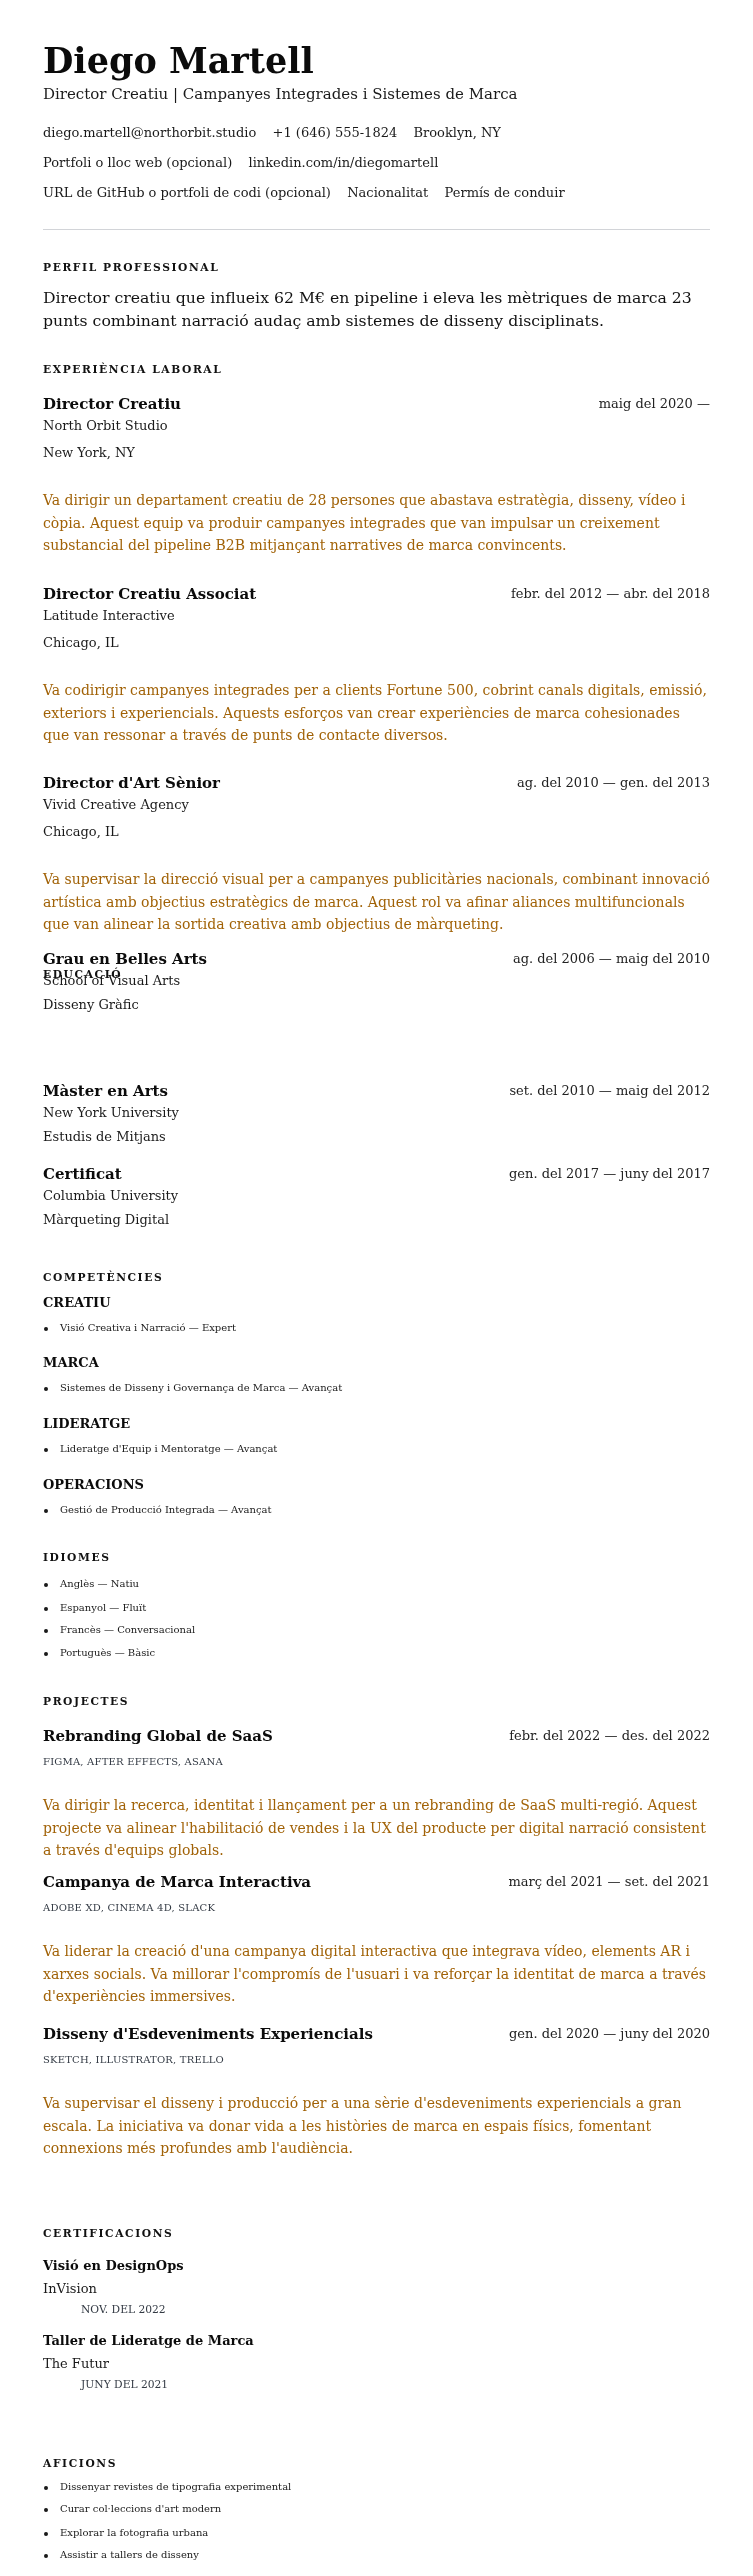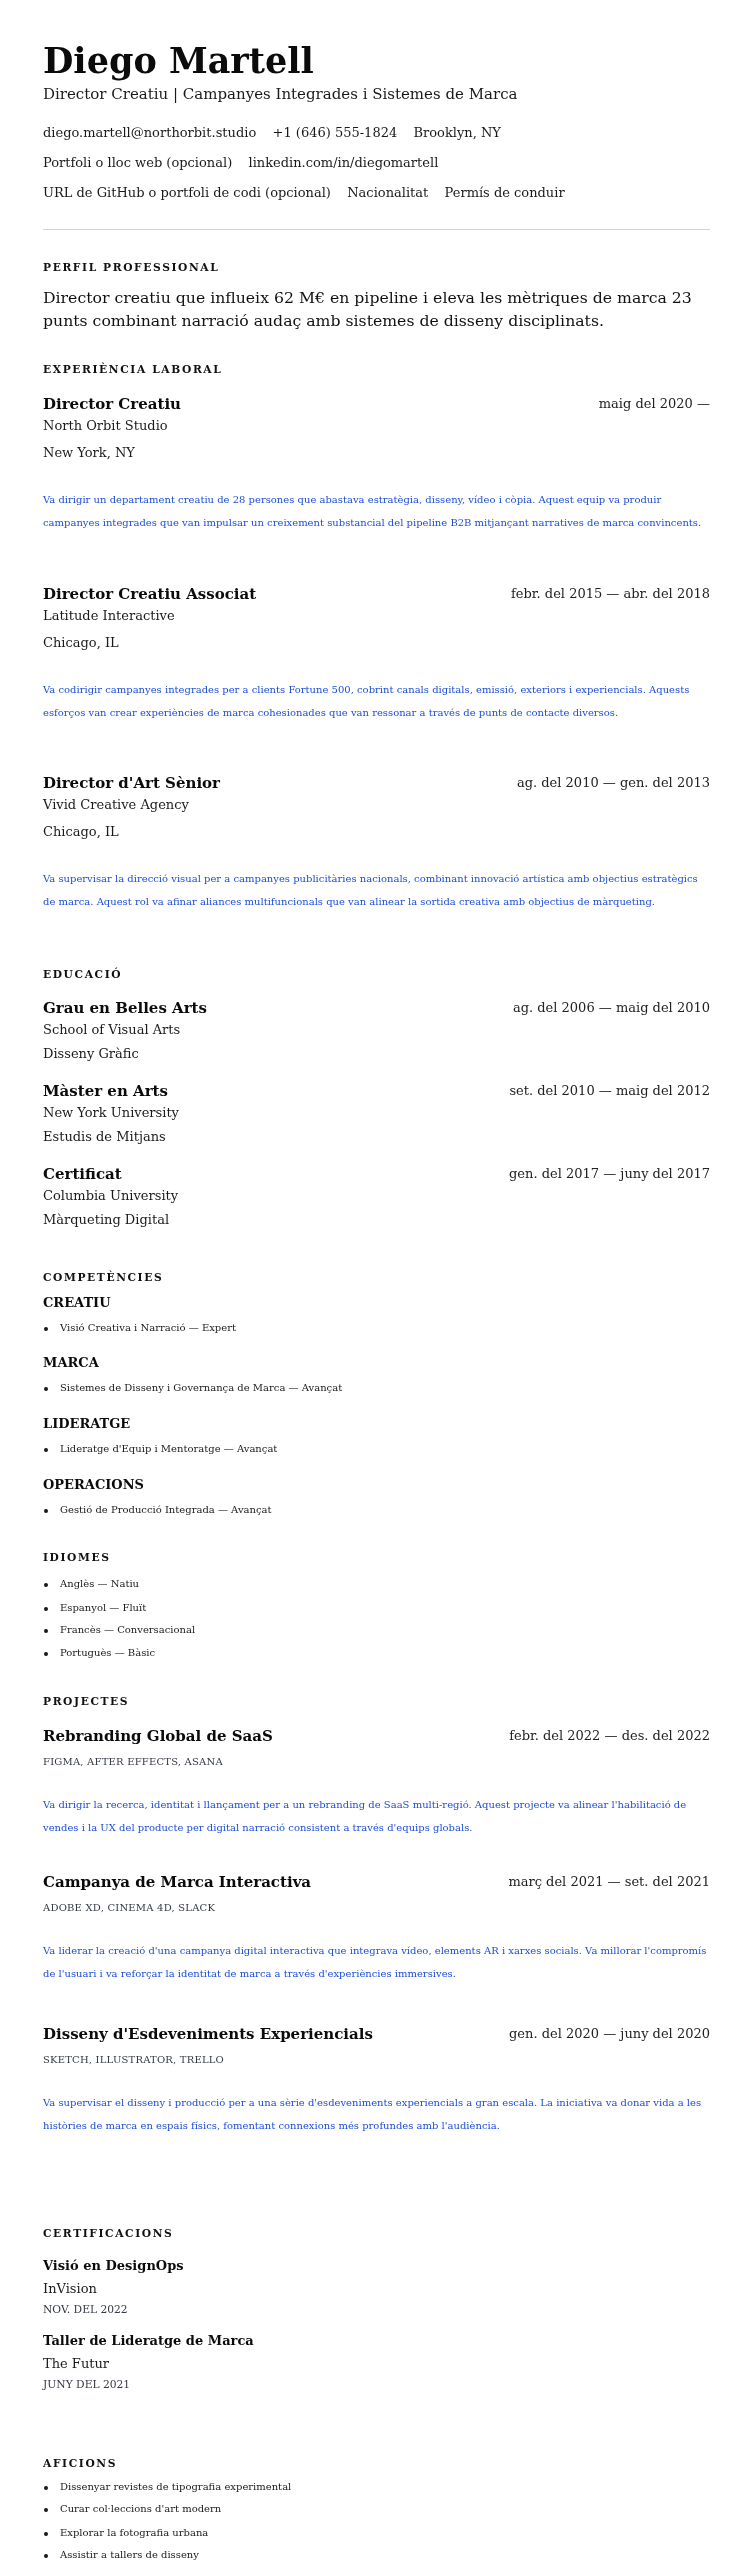--- a/index.html
+++ b/index.html
@@ -16,28 +16,28 @@
   .abs { position: absolute; left: 0; white-space: nowrap; }
   .name { font-size: 35px; font-weight: bold; line-height: 1; color: #0b0b0b; }
   .subtitle { font-size: 15px; line-height: 1; color: #1a1a1a; }
   .contact-row { font-size: 13px; line-height: 1; color: #1a1a1a; display: flex; gap: 16.3px; }
   .divider { position: absolute; left: 0; width: 667px; height: 1.3px; background: #d2d4d8; }
   .section-h { font-size: 10.7px; font-weight: bold; letter-spacing: 1.6px; text-transform: uppercase; line-height: 1; color: #111; }
   .profile-text { font-size: 15.7px; line-height: 23px; color: #111; white-space: normal; width: 667px; }
   .entry-title { font-size: 15px; font-weight: bold; line-height: 1; color: #0b0b0b; }
   .entry-sub { font-size: 13px; line-height: 1; color: #1a1a1a; }
   .entry-date { position: absolute; right: 0; font-size: 13px; line-height: 1; color: #222; white-space: nowrap; }
-  .desc { font-size: 10px; line-height: 22.6px; color: #1d4ed8; white-space: normal; width: 667px; }
+  .desc { font-size: 14px; line-height: 22.6px; color: #a16207; white-space: normal; width: 667px; }
   .group-title { font-size: 13px; font-weight: bold; text-transform: uppercase; line-height: 1; color: #0b0b0b; }
   .bullet { font-size: 10px; line-height: 1; color: #1a1a1a; padding-left: 17px; position: absolute; left: 0; white-space: nowrap; }
   .bullet::before { content: ""; position: absolute; left: 1.3px; top: 4.4px; width: 3.8px; height: 3.8px; border-radius: 50%; background: #1a1a1a; }
   .tech { font-size: 10px; line-height: 1; text-transform: uppercase; color: #333a44; letter-spacing: 0.2px; }
   .cert-title { font-size: 13px; font-weight: bold; line-height: 1; color: #0b0b0b; }
   .cert-issuer { font-size: 13px; line-height: 1; color: #1a1a1a; }
-  .cert-date { font-size: 10.7px; line-height: 1; color: #333a44; text-transform: uppercase; }
+  .cert-date { font-size: 10.7px; line-height: 1; color: #333a44; text-transform: uppercase; margin-left: 38px; }
 </style>
 </head>
 <body>
 
 <div class="page">
 
   <div class="abs name" style="top:43px">Diego Martell</div>
   <div class="abs subtitle" style="top:87px">Director Creatiu | Campanyes Integrades i Sistemes de Marca</div>
 
   <div class="abs contact-row" style="top:126px">
@@ -65,37 +65,37 @@
   <div class="abs" style="top:397px; width:667px; height:170px">
     <div class="abs entry-title" style="top:0">Director Creatiu</div>
     <div class="entry-date" style="top:0">maig del 2020 —</div>
     <div class="abs entry-sub" style="top:22px">North Orbit Studio</div>
     <div class="abs entry-sub" style="top:49px">New York, NY</div>
     <div class="abs desc" style="top:92px">Va dirigir un departament creatiu de 28 persones que abastava estratègia, disseny, vídeo i còpia. Aquest equip va produir campanyes integrades que van impulsar un creixement substancial del pipeline B2B mitjançant narratives de marca convincents.</div>
   </div>
 
   <div class="abs" style="top:587px; width:667px; height:170px">
     <div class="abs entry-title" style="top:0">Director Creatiu Associat</div>
-    <div class="entry-date" style="top:0">febr. del 2015 — abr. del 2018</div>
+    <div class="entry-date" style="top:0">febr. del 2012 — abr. del 2018</div>
     <div class="abs entry-sub" style="top:22px">Latitude Interactive</div>
     <div class="abs entry-sub" style="top:49px">Chicago, IL</div>
     <div class="abs desc" style="top:92px">Va codirigir campanyes integrades per a clients Fortune 500, cobrint canals digitals, emissió, exteriors i experiencials. Aquests esforços van crear experiències de marca cohesionades que van ressonar a través de punts de contacte diversos.</div>
   </div>
 
   <div class="abs" style="top:776px; width:667px; height:170px">
     <div class="abs entry-title" style="top:0">Director d'Art Sènior</div>
     <div class="entry-date" style="top:0">ag. del 2010 — gen. del 2013</div>
     <div class="abs entry-sub" style="top:22px">Vivid Creative Agency</div>
     <div class="abs entry-sub" style="top:49px">Chicago, IL</div>
     <div class="abs desc" style="top:92px">Va supervisar la direcció visual per a campanyes publicitàries nacionals, combinant innovació artística amb objectius estratègics de marca. Aquest rol va afinar aliances multifuncionals que van alinear la sortida creativa amb objectius de màrqueting.</div>
   </div>
 
   <div class="abs section-h" style="top:970px">Educació</div>
 
-  <div class="abs" style="top:1001px; width:667px; height:63px">
+  <div class="abs" style="top:952px; width:667px; height:63px">
     <div class="abs entry-title" style="top:0">Grau en Belles Arts</div>
     <div class="entry-date" style="top:0">ag. del 2006 — maig del 2010</div>
     <div class="abs entry-sub" style="top:22px">School of Visual Arts</div>
     <div class="abs entry-sub" style="top:46px">Disseny Gràfic</div>
   </div>
 
   <div class="abs" style="top:1084px; width:667px; height:63px">
     <div class="abs entry-title" style="top:0">Màster en Arts</div>
     <div class="entry-date" style="top:0">set. del 2010 — maig del 2012</div>
     <div class="abs entry-sub" style="top:22px">New York University</div>

